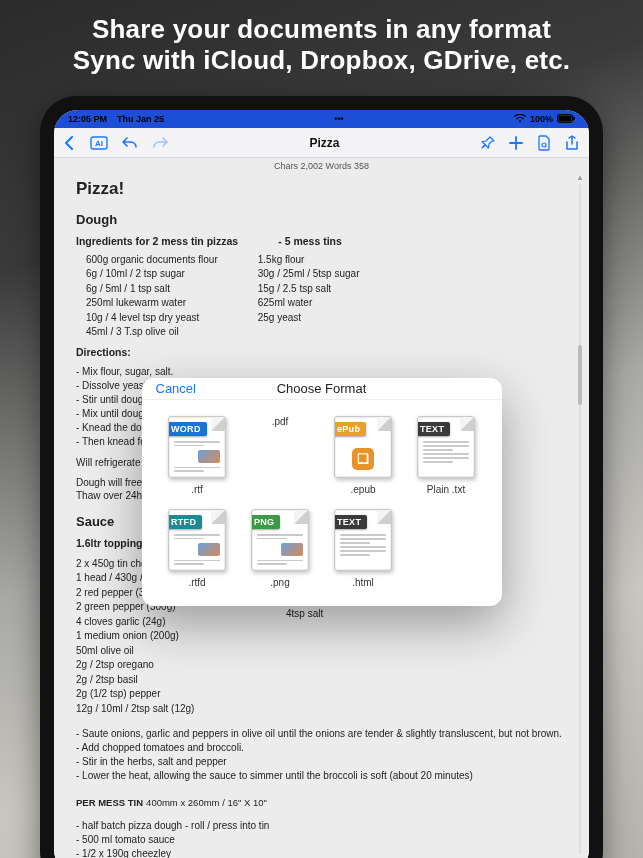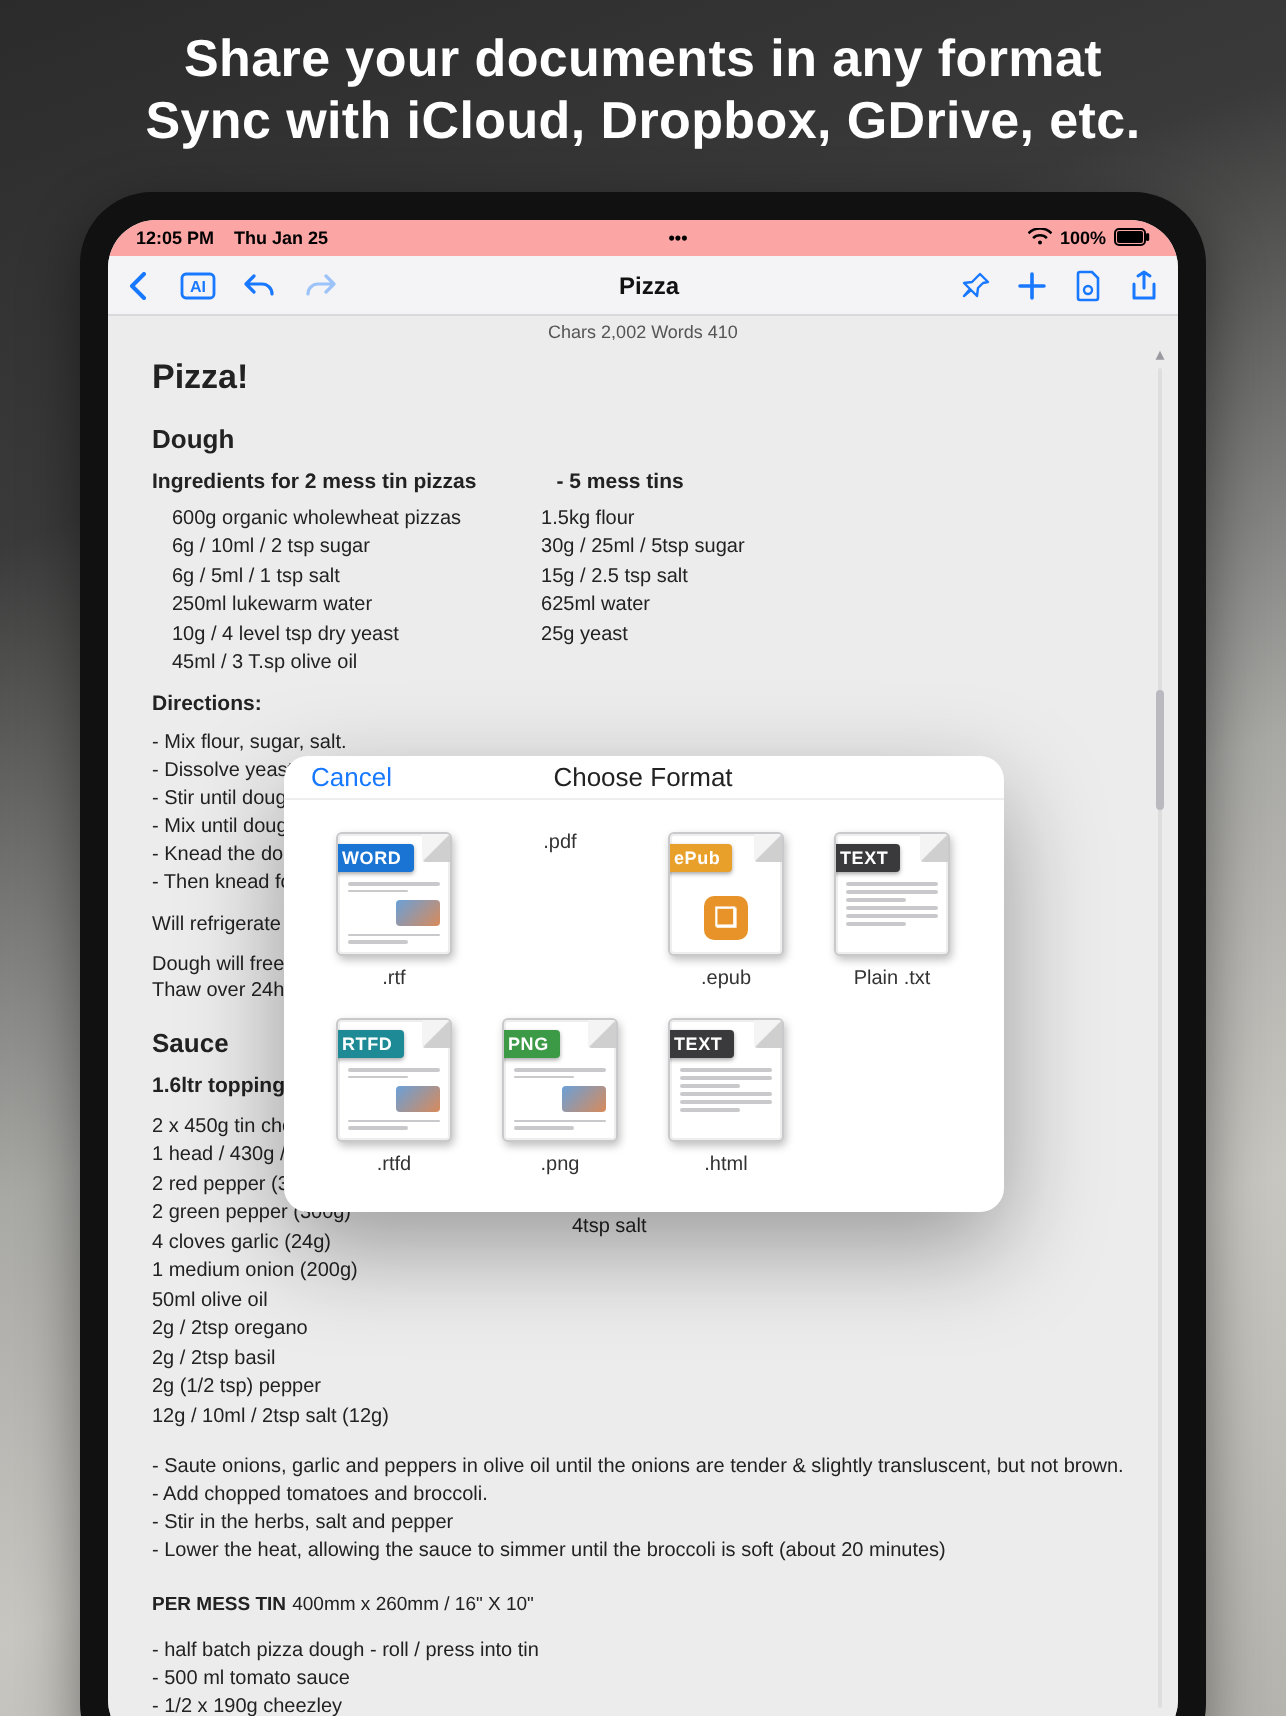--- a/index.html
+++ b/index.html
@@ -32,21 +32,21 @@
     border-radius: 24px;
     overflow: hidden;
     position: relative;
     color: #000;
   }
   .statusbar {
     height: 18px;
     display: flex; align-items: center; justify-content: space-between;
     font-size: 9px; font-weight: 600;
     padding: 0 14px;
-    background: #fca5a5;
+    background: #1d4ed8;
   }
   .statusbar .sb-right { display:flex; align-items:center; gap:4px; }
   .wifi, .batt { display:inline-block; }
   .navbar {
     height: 30px;
     background: #f4f4f6;
     border-bottom: 1px solid #d9d9dd;
     display: flex; align-items: center; justify-content: space-between;
     padding: 0 10px;
     font-size: 13px;
@@ -245,33 +245,33 @@
               </svg>
             </span>
           <span>
               <svg width="14" height="16" viewBox="0 0 14 16">
                 <path d="M7 1v8M4 3l3-2 3 2M2 7v7h10V7" fill="none" stroke="#1878ff" stroke-width="1.5" stroke-linecap="round" stroke-linejoin="round"></path>
               </svg>
             </span>
         </div>
       </div>
 
-      <div class="substat">Chars 2,002 Words 410</div>
+      <div class="substat">Chars 2,002 Words 358</div>
 
       <div class="doc">
         <h1>Pizza!</h1>
         <h2>Dough</h2>
 
         <div class="ingredients-head">
           <div>Ingredients for 2 mess tin pizzas</div>
           <div>- 5 mess tins</div>
         </div>
         <div class="ing-table">
           <div class="ing-col" id="ingc1">
-              <div>600g organic wholewheat pizzas</div>
+              <div>600g organic documents flour</div>
               <div>6g / 10ml / 2 tsp sugar</div>
               <div>6g / 5ml / 1 tsp salt</div>
               <div>250ml lukewarm water</div>
               <div>10g / 4 level tsp dry yeast</div>
               <div>45ml / 3 T.sp olive oil</div>
             </div>
           <div class="ing-col" id="ingc2">
               <div>1.5kg flour</div>
               <div>30g / 25ml / 5tsp sugar</div>
               <div>15g / 2.5 tsp salt</div>

